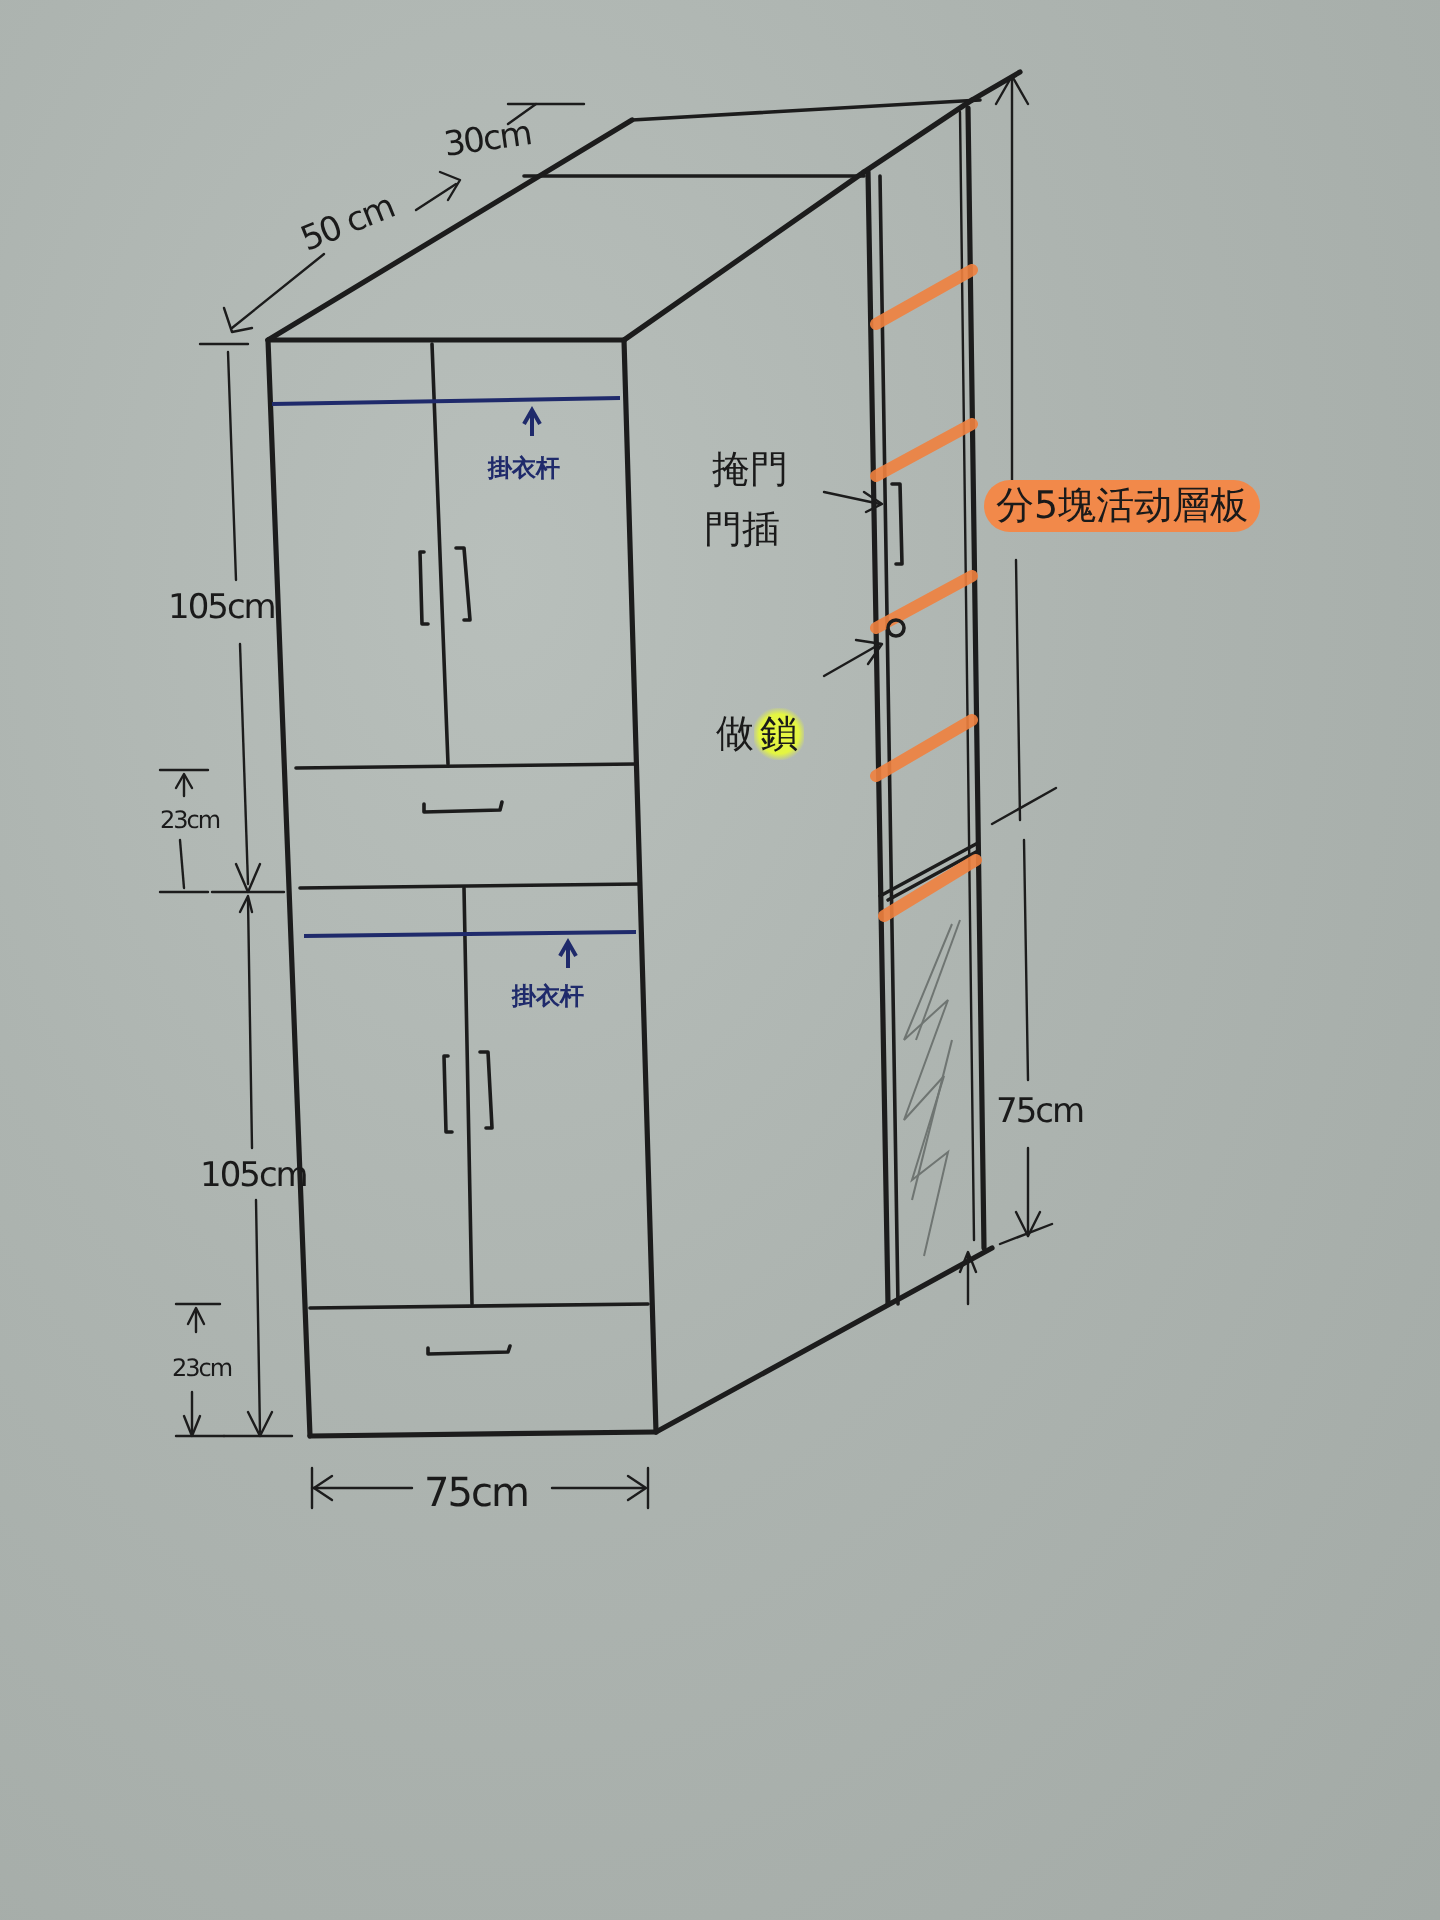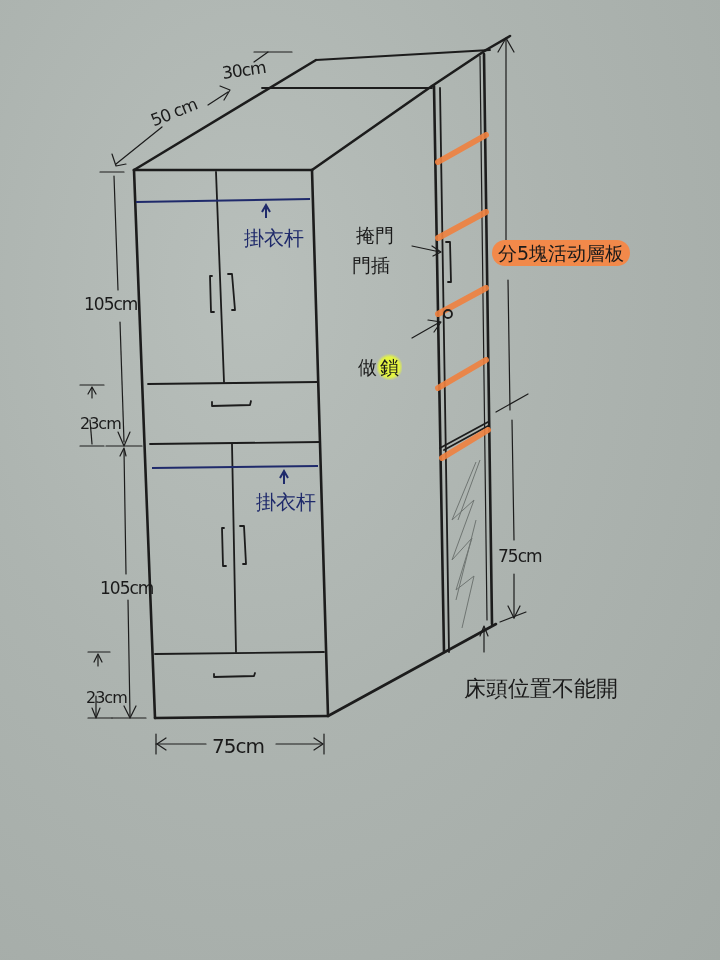--- a/index.html
+++ b/index.html
@@ -31,22 +31,22 @@
     .blue { stroke: #1f2a6b; stroke-width: 2; fill: none; }
     .orange { stroke: #f0813f; stroke-width: 6; stroke-linecap: round; opacity: 0.9; }
     .label {
       position: absolute;
       font-family: "DejaVu Sans", sans-serif;
       color: #1a1a1a;
       white-space: nowrap;
       line-height: 1;
     }
     .dim { font-size: 17px; letter-spacing: -1px; }
-    .dim-small { font-size: 16px; letter-spacing: -1px; margin-top: 12px; }
-    .blue-text { color: #1f2a6b; font-size: 20px; font-weight: normal; }
+    .dim-small { font-size: 12px; letter-spacing: -1px; }
+    .blue-text { color: #1f2a6b; font-size: 12px; font-weight: bold; }
     .note { font-size: 19px; }
     .highlight-orange {
       background: #f2894a;
       padding: 2px 6px;
       border-radius: 13px;
       margin-top: 17px;
     }
     .highlight-yellow {
       background: radial-gradient(circle, #e4f542 55%, rgba(228,245,66,0) 75%);
       padding: 2px 3px;
@@ -203,15 +203,14 @@
   <div class="label note" style="left:352px; top:256px;">門插</div>
 
   <div class="label note" style="left:358px; top:358px;">
     <span>做</span><span class="highlight-yellow">鎖</span>
   </div>
 
   <div class="label note" style="left:492px; top:244px;">
     <span class="highlight-orange">分5塊活动層板</span>
   </div>
 
-  <div class="label note" style="left:464px; top:678px; font-size:22px;">床頭位置不能開</div>
 
 </div>
 
 </body></html>

